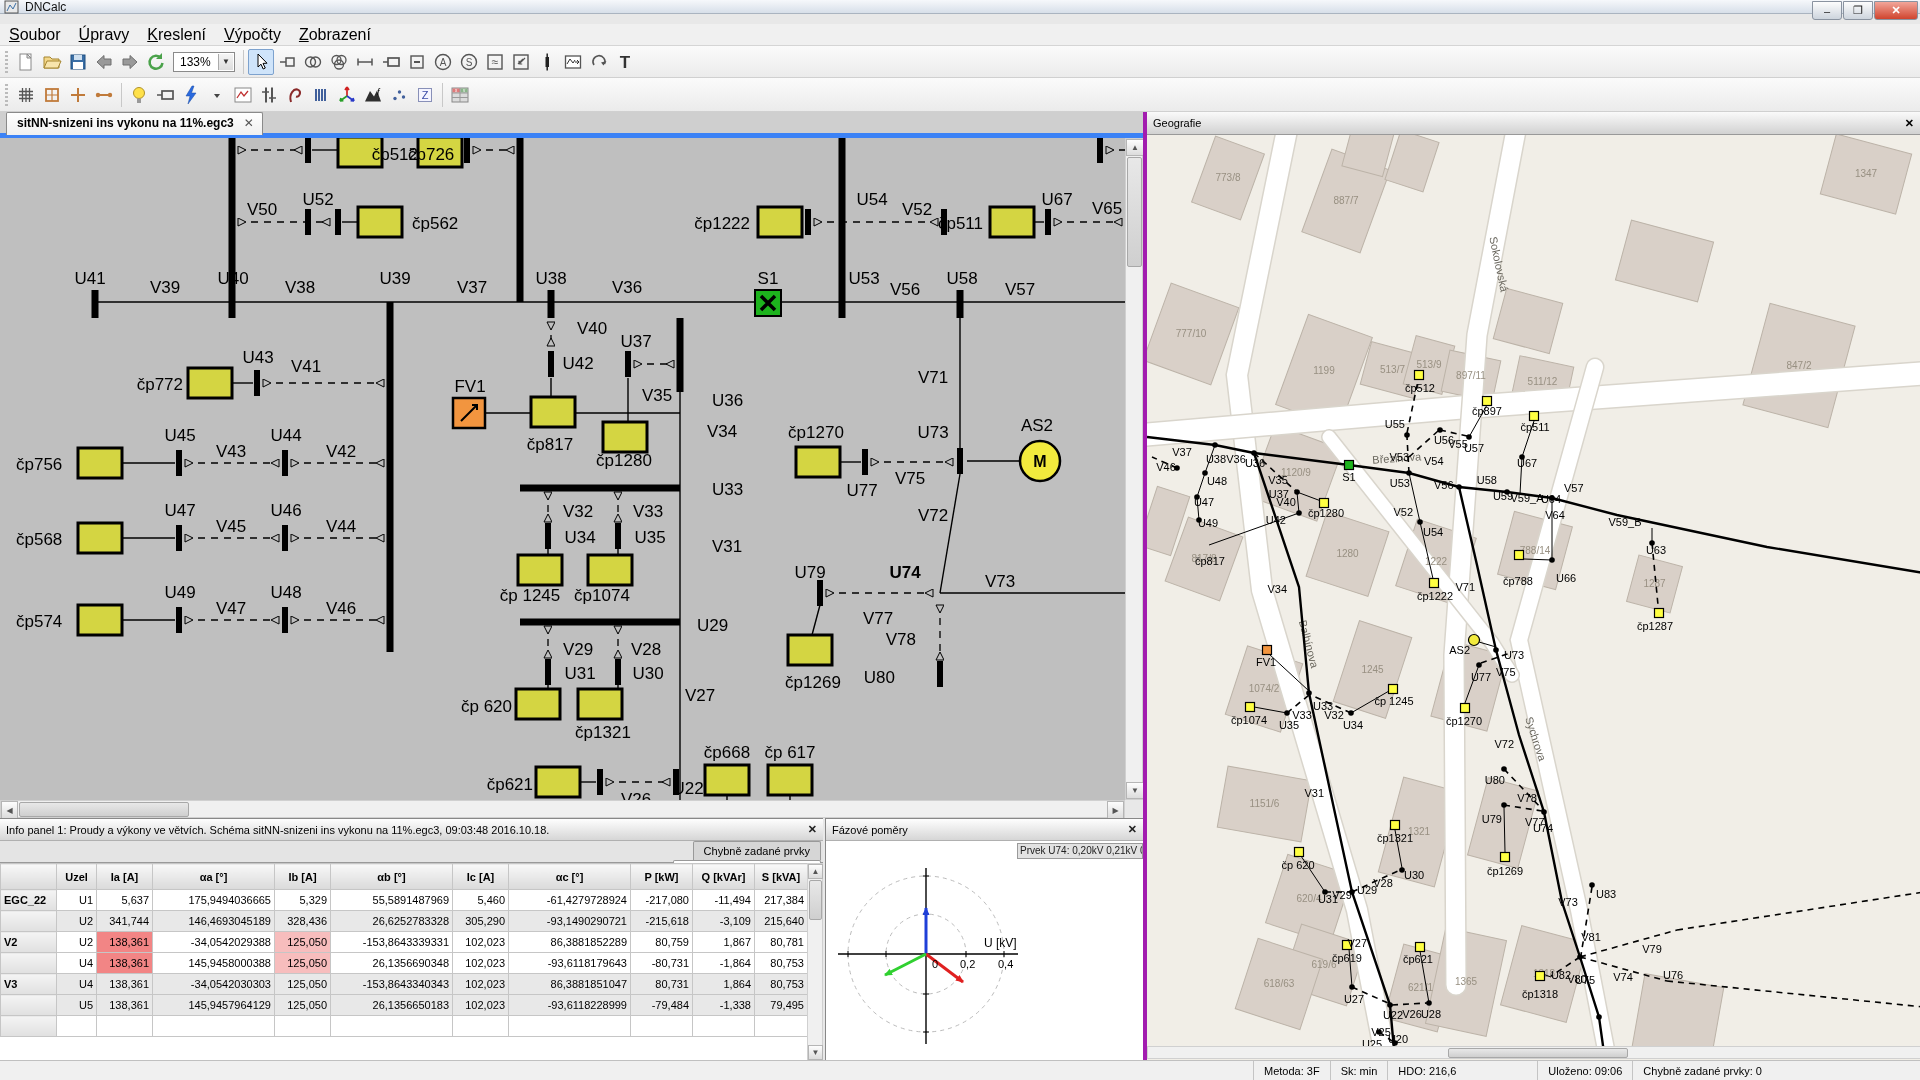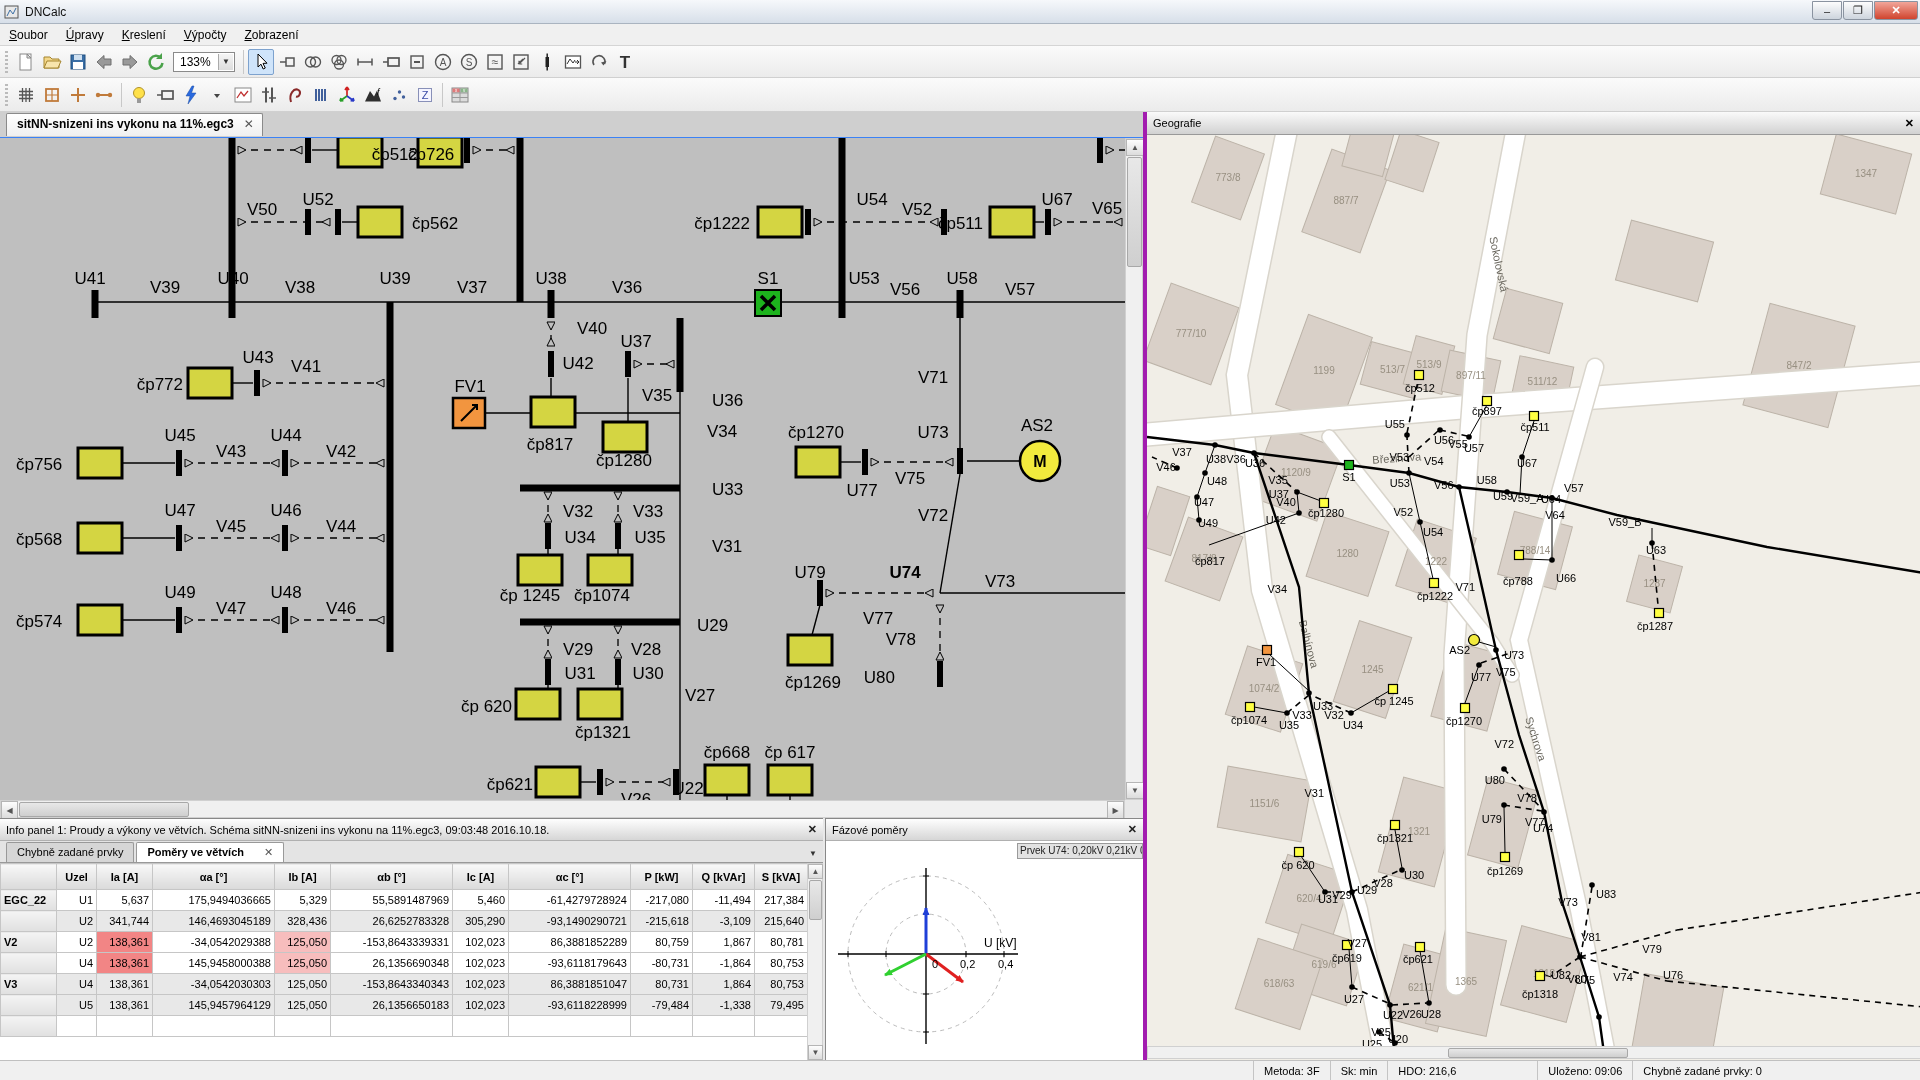--- a/index.html
+++ b/index.html
@@ -1,68 +1,68 @@
 <!DOCTYPE html>
 <html><head>
 <meta charset="utf-8">
 <style>
   * { margin:0; padding:0; box-sizing:border-box; }
   html,body { width:1920px; height:1080px; overflow:hidden; background:#e8e8e8;
               font-family:"Liberation Sans", sans-serif; }
   .abs { position:absolute; }
   
-  #titlebar { left:0; top:0; width:1920px; height:24px;
+  #titlebar { left:0; top:0; width:1920px; height:14px;
     background:linear-gradient(#f6f8fb,#d7dfe9); border-bottom:1px solid #aab4c0;
     display:flex; align-items:center; padding-left:4px; font-size:12px; color:#111; }
   #titlebar .ttl { margin-left:5px; }
   .winbtns { position:absolute; right:2px; top:1px; display:flex; }
   .winbtn { width:30px; height:19px; border:1px solid #8a93a0; border-radius:0 0 3px 3px;
     background:linear-gradient(#fdfdfd,#cdd4dd); margin-left:1px; font-size:11px;
     display:flex; align-items:center; justify-content:center; color:#222; }
   .winbtn.close { width:44px; background:linear-gradient(#f2a69a,#d0442e); color:#fff; font-weight:bold; }
   #menubar { left:0; top:24px; width:1920px; height:22px; background:#f0f0f0;
-    border-bottom:1px solid #d5d5d5; display:flex; align-items:center; font-size:12px; }
+    border-bottom:1px solid #d5d5d5; display:flex; align-items:center; font-size:16px; }
   #menubar .mi { padding:3px 9px; }
   #menubar .mi u { text-decoration:underline; }
   .toolbar { left:0; width:1920px; background:linear-gradient(#fbfbfb,#ebebeb);
     border-bottom:1px solid #d0d0d0; display:flex; align-items:center; }
   #toolbar1 { top:46px; height:32px; }
   #toolbar2 { top:78px; height:34px; }
   .grip { width:7px; height:22px; margin:0 3px;
     background:repeating-linear-gradient(#bbb 0 2px, transparent 2px 4px); background-size:3px 100%; background-repeat:no-repeat; background-position:2px 0;}
   .tsep { width:1px; height:24px; background:#c8c8c8; margin:0 4px; }
   .tbtn { width:26px; height:26px; display:flex; align-items:center; justify-content:center;
     border:1px solid transparent; border-radius:2px; }
   .tbtn.active { background:#cfe4fa; border-color:#7da2ce; }
   .tbtn svg { width:22px; height:22px; }
   #zoombox { width:62px; height:20px; border:1px solid #8a8a8a; background:#fff; font-size:12px;
     display:flex; align-items:center; padding-left:6px; position:relative; margin:0 4px; }
   #zoombox .dd { position:absolute; right:1px; top:1px; width:15px; height:16px;
     background:linear-gradient(#f4f4f4,#ddd); border-left:1px solid #aaa; font-size:8px;
     display:flex;align-items:center;justify-content:center; color:#333; }
   
   #tabbar { left:0; top:112px; width:1143px; height:26px; background:#cfcfcf;
-    border-bottom:1px solid #3b82f6; display:flex; align-items:center; }
+    border-bottom:5px solid #3b82f6; display:flex; align-items:flex-start; }
   .tab { height:23px; background:linear-gradient(#fff,#f0f0f0); border:1px solid #8a8a8a;
     border-bottom:none; margin-left:6px; padding:3px 8px 0 10px; font-size:12px; font-weight:bold;
     display:flex; gap:10px; border-radius:2px 2px 0 0; }
   .tab .x { color:#555; font-weight:normal; }
   #schpane { left:0; top:138px; width:1125px; height:662px; background:#bfbfbf; }
   #schsvg { width:1125px; height:662px; display:block; }
   
   .sb { background:#f0f0f0; border:1px solid #d0d0d0; }
   .sbarrow { background:linear-gradient(#fdfdfd,#dcdcdc); border:1px solid #b5b5b5;
     font-size:8px; color:#555; display:flex; align-items:center; justify-content:center; }
   .sbthumb { background:linear-gradient(#e8e8e8,#cfcfcf); border:1px solid #a8a8a8; border-radius:2px; }
   
   #infopanel { left:0; top:818px; width:823px; height:242px; background:#f0f0f0; border-top:1px solid #888; }
   .phdr { height:22px; background:linear-gradient(#fefefe,#d6d6d6); border-bottom:1px solid #b0b0b0;
     font-size:11px; display:flex; align-items:center; padding:10px 6px; }
   .phdr .xx { margin-left:auto; font-size:11px; color:#222; font-weight:bold; }
-  #infotabs { height:22px; background:#e4e4e4; border-bottom:1px solid #999; display:flex; align-items:flex-end; padding-left:6px; }
+  #infotabs { height:22px; background:#e4e4e4; border-bottom:1px solid #999; display:flex; align-items:flex-end; padding-left:6px;flex-direction:column; }
   .itab { font-size:11px; padding:3px 10px; border:1px solid #999; border-bottom:none; background:#d6d6d6;
     margin-right:2px; height:20px; border-radius:2px 2px 0 0;}
   .itab.on { background:#fff; font-weight:bold; display:flex; gap:20px; }
   #tabfilter { margin-left:auto; margin-right:6px; font-size:8px; padding-bottom:4px; color:#333; }
   #tblwrap { position:absolute; left:0; top:44px; width:807px; height:198px; overflow:hidden; background:#fff; }
   table { border-collapse:collapse; table-layout:fixed; width:807px; font-size:11px; }
   th,td { border:1px solid #c6c6c6; height:21px; padding:0 3px; overflow:hidden; white-space:nowrap; }
   th { background:linear-gradient(#f8f8f8,#dadada); font-weight:bold; height:26px;margin-top:16px; }
   td.num { text-align:right; }
   td.rowhdr { background:linear-gradient(#f4f4f4,#e0e0e0); font-weight:bold; }

